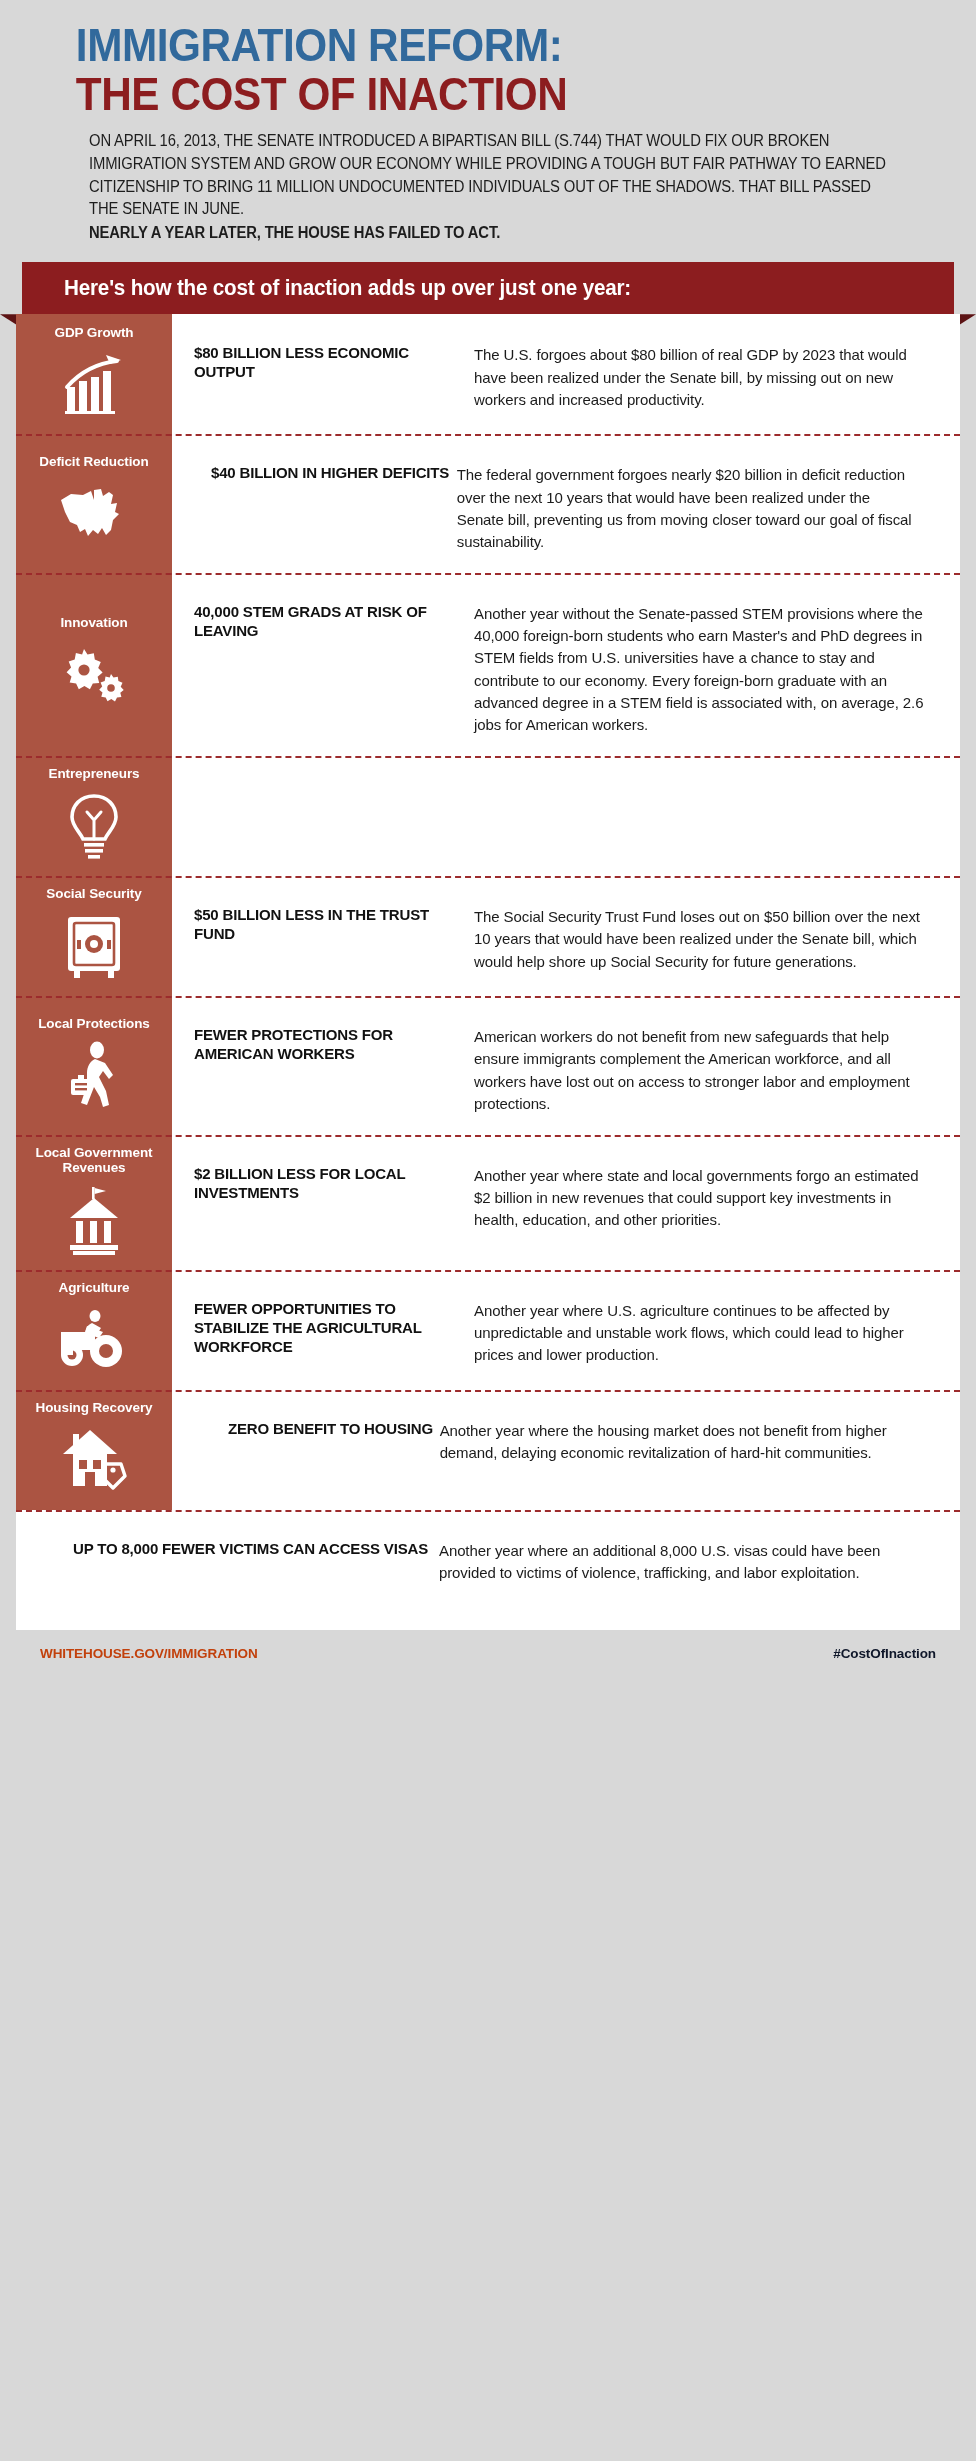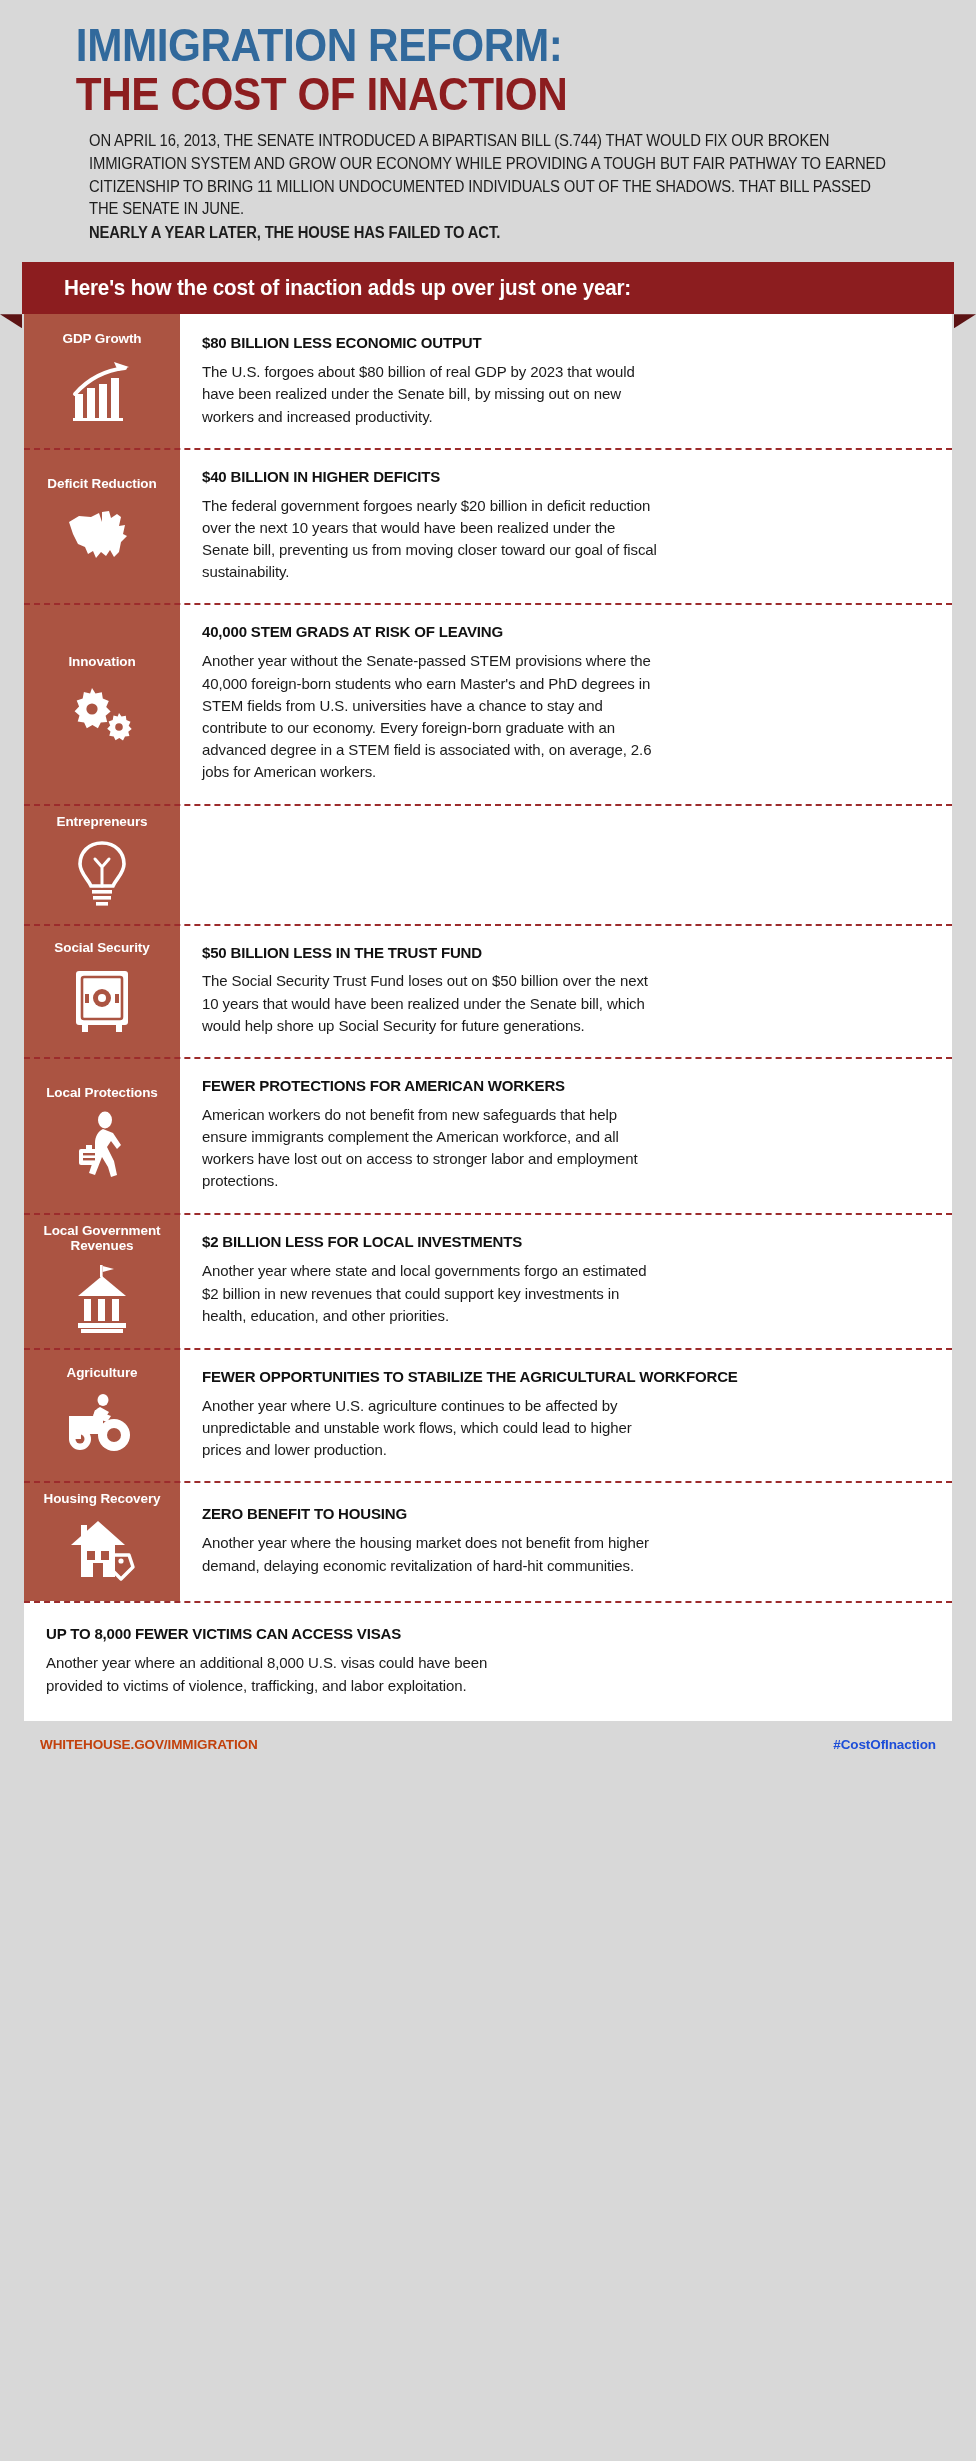--- a/index.html
+++ b/index.html
@@ -72,21 +72,21 @@
     top: 52px;
     width: 22px;
     height: 14px;
     z-index: 1;
   }
   .ribbon-tail-l { left: 0; background: #5c1314; clip-path: polygon(0 0, 100% 0, 100% 100%); }
   .ribbon-tail-r { right: 0; background: #5c1314; clip-path: polygon(0 0, 100% 0, 0 100%); }
 
   
   .panel {
-    margin: 0 24px;
+    margin: 0 16px;
     background: #a3a3a3;
     position: relative;
     z-index: 2;
     padding-bottom: 0;
   }
   .rows { position: relative; }
 
   .row {
     display: flex;
     position: relative;
@@ -119,23 +119,23 @@
     margin-bottom: 10px;
   }
   .icon-box {
     width: 74px; height: 70px;
     display: flex; align-items: center; justify-content: center;
   }
   .icon-box svg { display: block; }
 
   .row-right {
     flex: 1 1 auto;
-    padding: 20px 26px 20px 22px;
-    display: flex;
-    flex-direction: column;
+    padding: 30px 26px 20px 22px;
+    display: flex;
+    flex-direction: row;
     justify-content: center;
   }
   .head {
     font-size: 15.5px;
     font-weight: bold;
     color: #111111;
     letter-spacing: -0.2px;
     line-height: 1.22;
     margin-bottom: 8px;
     transform: scaleX(0.97);
@@ -159,21 +159,21 @@
   }
   .footer-left {
     font-size: 13.5px;
     font-weight: bold;
     color: #c2410c;
     letter-spacing: -0.1px;
   }
   .footer-right {
     font-size: 13.5px;
     font-weight: bold;
-    color: #1d4ed8;
+    color: #0f172a;
     letter-spacing: -0.1px;
     text-align: center;
   }
 </style>
 </head>
 <body>
 
 <div class="header">
   <div class="title-line1">IMMIGRATION REFORM:</div>
   <div class="title-line2">THE COST OF INACTION</div>

